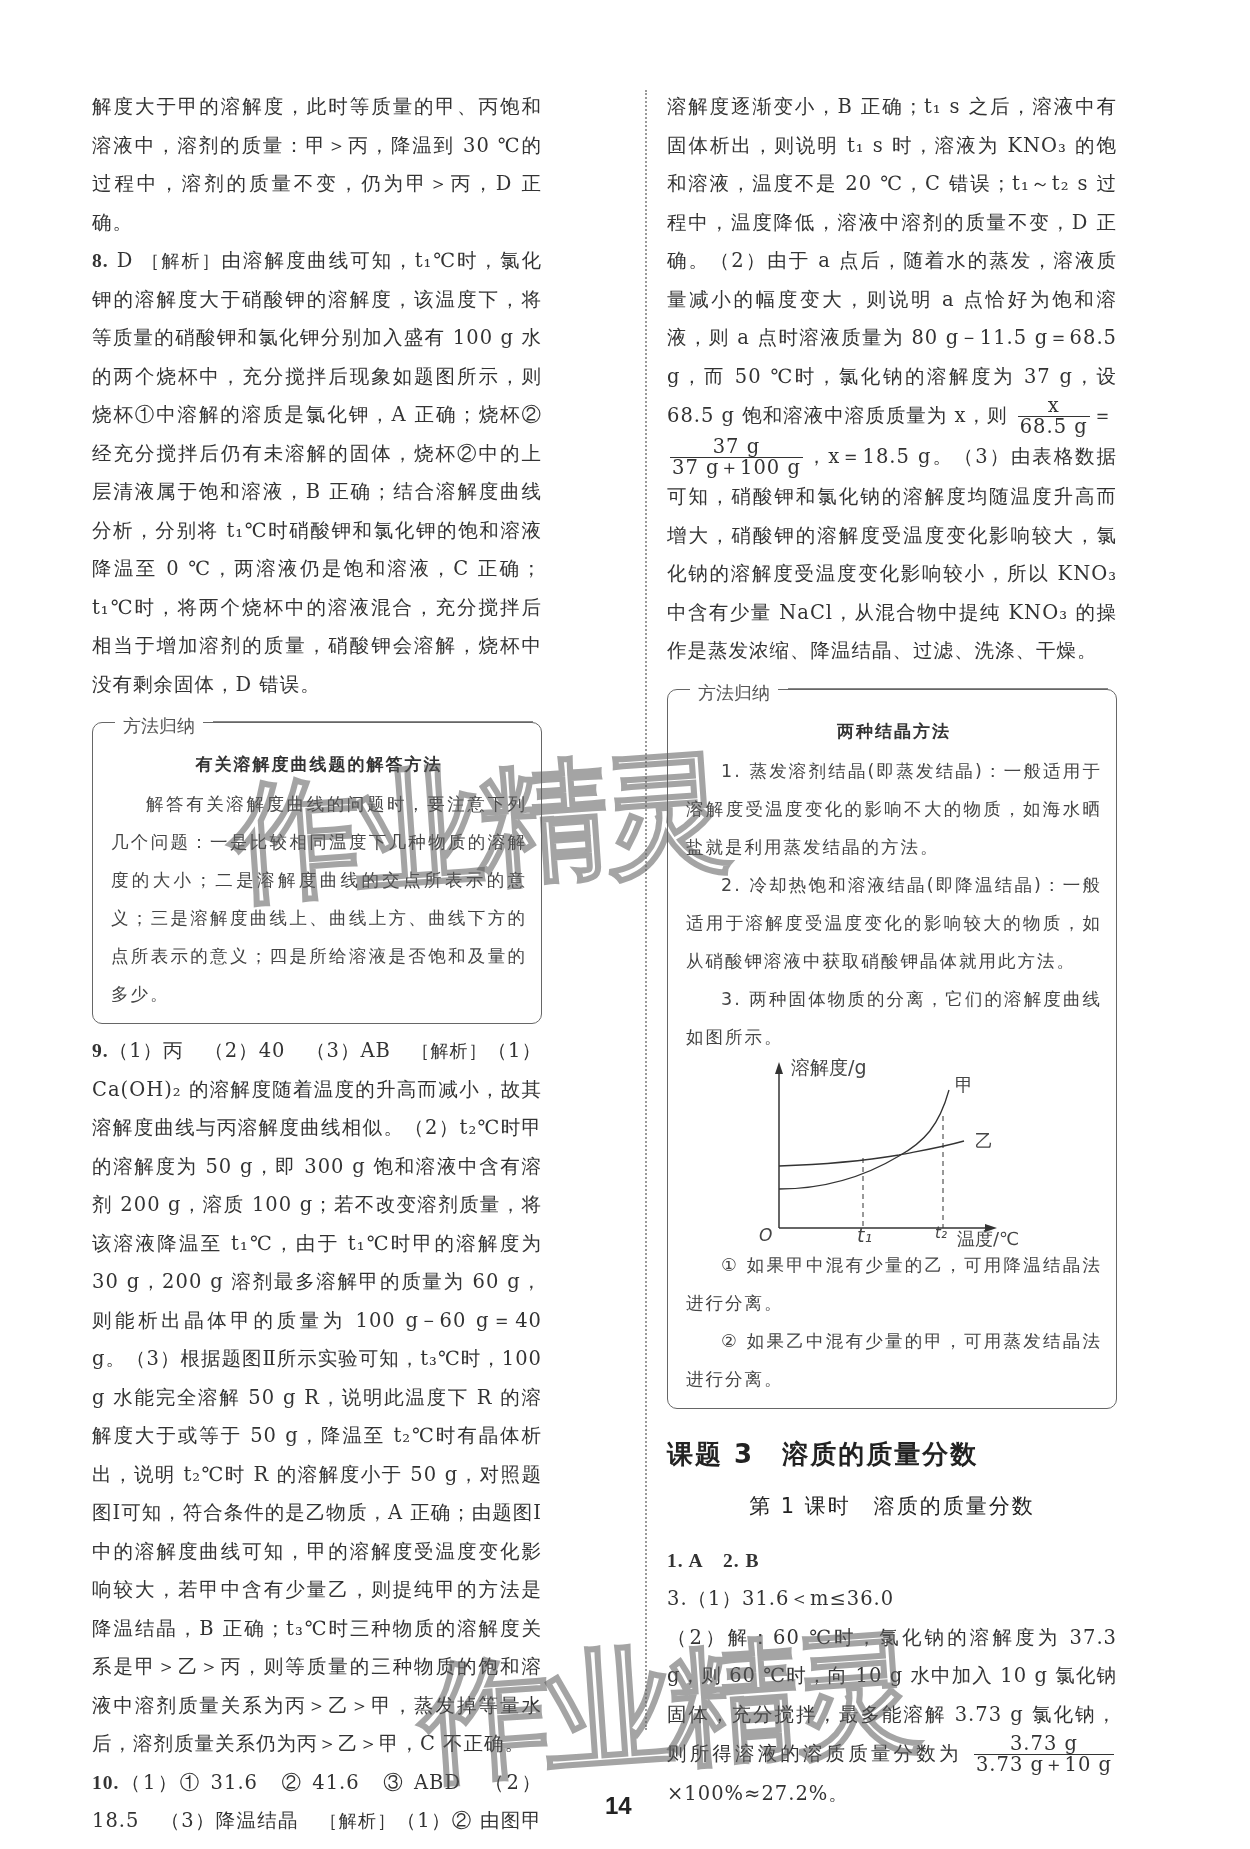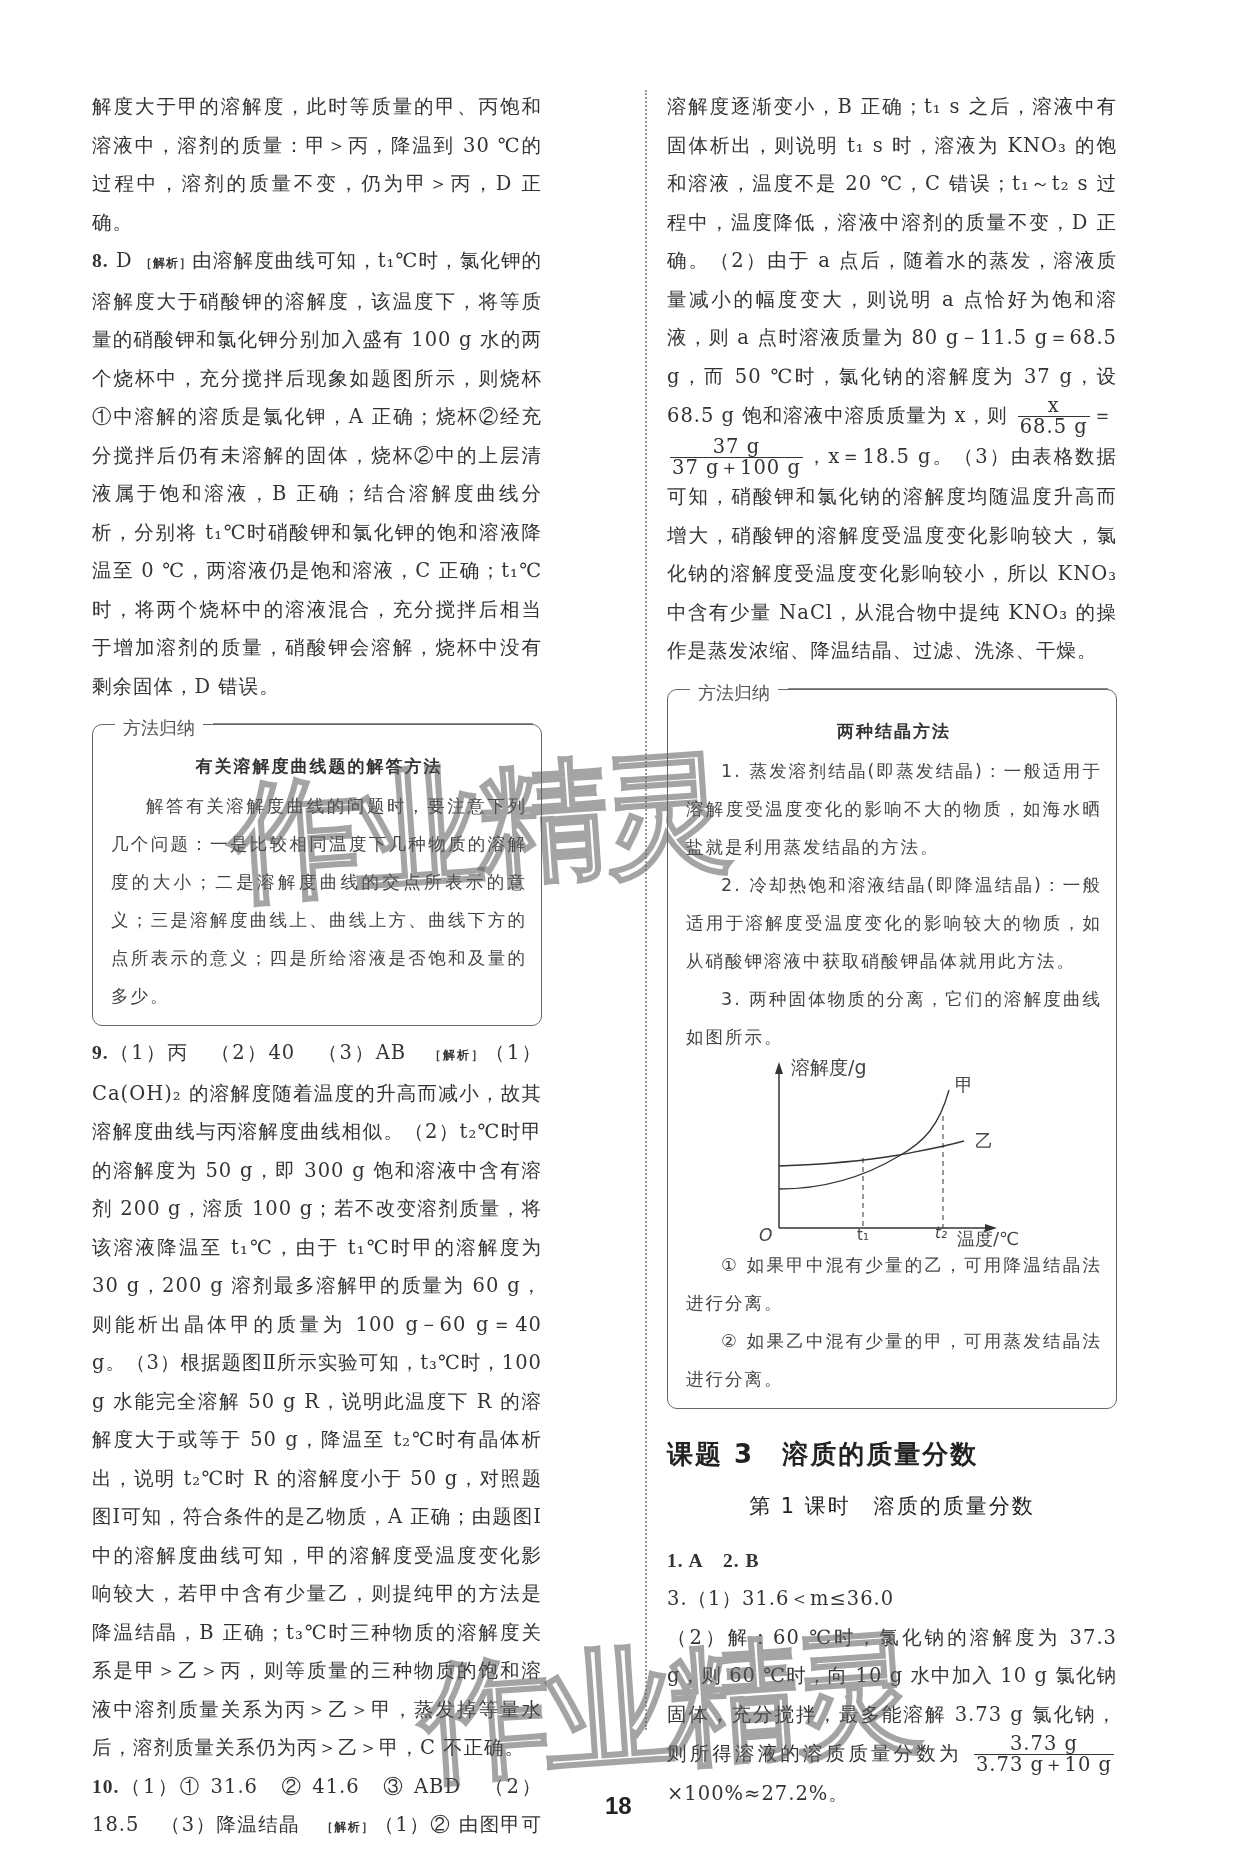--- a/index.html
+++ b/index.html
@@ -4,21 +4,21 @@
 <style>
   html,body{margin:0;padding:0;background:#fff;}
   body{width:1250px;height:1849px;position:relative;overflow:hidden;
        font-family:"DejaVu Serif","Liberation Serif",serif;color:#333;}
   .col{position:absolute;top:88px;font-size:19.5px;line-height:38.5px;letter-spacing:1px;text-align:justify;}
   .col-left{left:92px;width:450px;}
   .col-right{left:667px;width:450px;}
   .divider{position:absolute;left:645px;top:90px;height:1640px;border-left:2px dotted #999;}
   .col p{margin:0;}
   .num{font-weight:bold;font-family:"Liberation Serif",serif;}
-  .jx{font-family:"DejaVu Sans",sans-serif;font-weight:bold;font-size:12px;}
+  .jx{font-family:"DejaVu Sans",sans-serif;font-weight:normal;font-size:18px;}
   .fbox{position:relative;border:1.5px solid #666;border-radius:10px;margin:18px 0 8px 0;padding:22px 14px 10px 18px;
         font-family:"DejaVu Sans",sans-serif;font-size:17.5px;line-height:38px;letter-spacing:2px;color:#444;}
   .fbox-tag{position:absolute;top:-16px;left:22px;background:#fff;padding:0 8px;font-size:18px;
             font-family:"DejaVu Sans",sans-serif;color:#555;letter-spacing:0;}
   .fbox-line{position:absolute;top:-2px;left:120px;right:8px;border-top:1px solid #888;}
   .fbox-title{text-align:center;font-weight:bold;font-size:17px;color:#333;margin-bottom:2px;}
   .fbox p{margin:0;text-indent:2em;}
   .chart{position:relative;width:330px;height:190px;margin:0 auto 0 auto;}
   .h2{text-align:left;font-family:"DejaVu Sans",sans-serif;font-weight:bold;font-size:26px;margin:26px 0 14px;letter-spacing:2px;color:#222;}
   .h3{text-align:center;font-family:"DejaVu Sans",sans-serif;font-size:21px;margin:6px 0 16px;letter-spacing:2px;color:#222;}
@@ -76,33 +76,33 @@
         <polygon points="256,168 268,172 256,176" fill="#333"></polygon>
         <path d="M50,110 C110,108 140,104 170,99 C190,95 210,92 235,85" fill="none" stroke="#333" stroke-width="1.3"></path>
         <path d="M50,133 C100,133 140,118 170,100 C195,86 210,70 220,34" fill="none" stroke="#333" stroke-width="1.3"></path>
         <line x1="134" y1="102" x2="134" y2="172" stroke="#333" stroke-dasharray="5,4"></line>
         <line x1="214" y1="60" x2="214" y2="172" stroke="#333" stroke-dasharray="5,4"></line>
       </svg>
       <span style="position:absolute;left:62px;top:0;font-size:19px;font-family:'DejaVu Sans',sans-serif;letter-spacing:0;line-height:22px;">溶解度/g</span>
       <span style="position:absolute;left:226px;top:18px;font-size:18px;letter-spacing:0;line-height:22px;">甲</span>
       <span style="position:absolute;left:246px;top:74px;font-size:18px;letter-spacing:0;line-height:22px;">乙</span>
       <span style="position:absolute;left:30px;top:168px;font-style:italic;font-size:17px;letter-spacing:0;line-height:22px;">O</span>
-      <span style="position:absolute;left:128px;top:168px;font-size:15px;letter-spacing:0;line-height:22px;">t₁</span>
+      <span style="position:absolute;left:128px;top:168px;font-style:italic;font-size:19px;letter-spacing:0;line-height:22px;">t₁</span>
       <span style="position:absolute;left:206px;top:166px;font-style:italic;font-size:15px;letter-spacing:0;line-height:22px;">t₂</span>
       <span style="position:absolute;left:228px;top:172px;font-size:18px;font-family:'DejaVu Sans',sans-serif;letter-spacing:0;line-height:22px;">温度/℃</span>
     </div>
     <p>① 如果甲中混有少量的乙，可用降温结晶法进行分离。</p>
     <p>② 如果乙中混有少量的甲，可用蒸发结晶法进行分离。</p>
   </div>
   <div class="h2">课题 3　溶质的质量分数</div>
   <div class="h3">第 1 课时　溶质的质量分数</div>
   <p class="num">1. A　2. B</p>
   <p>3.（1）31.6＜m≤36.0</p>
   <p>
     <span>（2）解：60 ℃时，氯化钠的溶解度为 37.3 g，则 60 ℃时，向 10 g 水中加入 10 g 氯化钠固体，充分搅拌，最多能溶解 3.73 g 氯化钠，则所得溶液的溶质质量分数为</span>
     <span class="frac"><span>3.73 g</span><span class="den">3.73 g＋10 g</span></span><span>×100%≈27.2%。</span>
   </p>
 </div>
 
 <div class="wm" style="left:230px;top:740px;">作业精灵</div>
 <div class="wm" style="left:420px;top:1620px;">作业精灵</div>
 
-<div class="page-num">18</div>
+<div class="page-num">14</div>
 
 </body></html>

